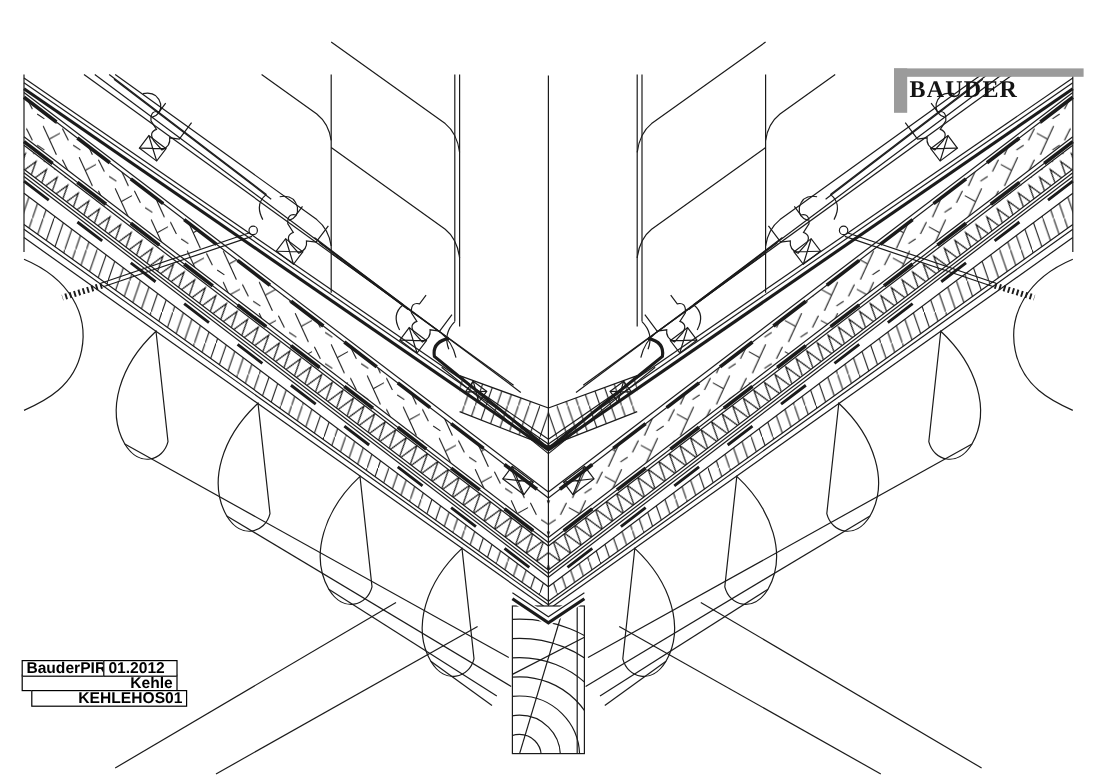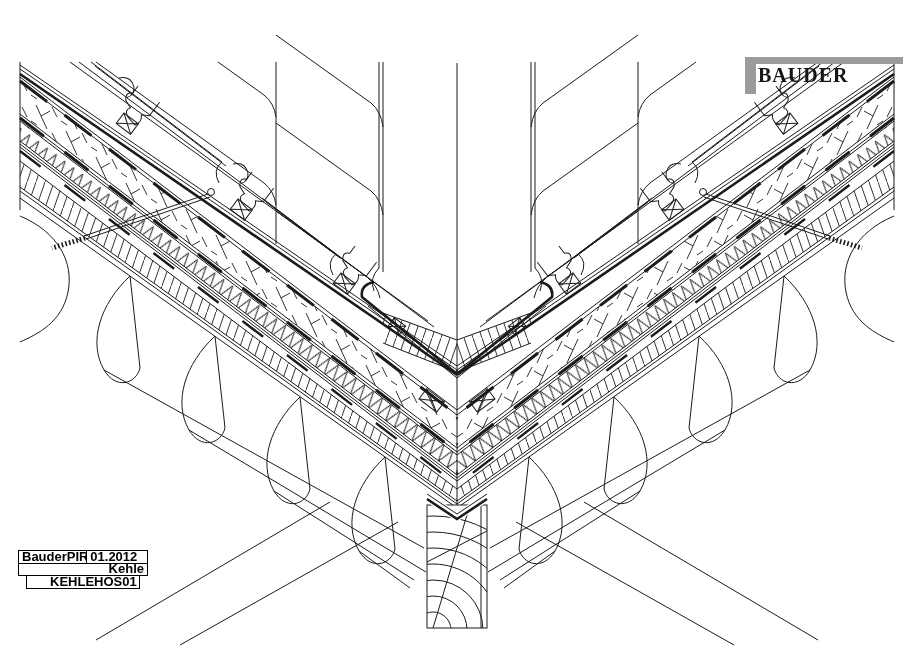--- a/index.html
+++ b/index.html
@@ -13,21 +13,21 @@
   #logo .word{position:absolute;left:13px;top:7px;font-size:20px;font-weight:bold;
               letter-spacing:1px;color:#141414;font-family:Liberation Serif, serif;}
   
   #tblock{position:absolute;left:18px;top:550px;font-size:13px;font-weight:bold;color:#000;}
   #tblock .row1{display:flex;width:130px;}
   #tblock .cell{border:1.7px solid #000;background:#fff;box-sizing:border-box;
                 height:14px;line-height:11px;padding:0 3px;white-space:nowrap;}
   #tblock .c-prod{width:70px;}
   #tblock .c-date{width:62px;margin-left:-1.7px;text-align:left;}
   #tblock .c-name{width:130px;margin-top:-1.7px;text-align:right;}
-  #tblock .c-code{width:114px;margin-left:8px;margin-top:-1.7px;text-align:center;padding-left:23px;}
+  #tblock .c-code{width:130px;margin-left:8px;margin-top:-1.7px;text-align:right;padding-left:23px;}
 </style>
 </head>
 <body>
 
 <div id="stage" style="--logo-gray:#9b9b9b">
 
 <svg width="920" height="650" viewBox="0 0 920 650">
   <defs>
 
     <pattern id="pir" width="30" height="26" patternUnits="userSpaceOnUse">

